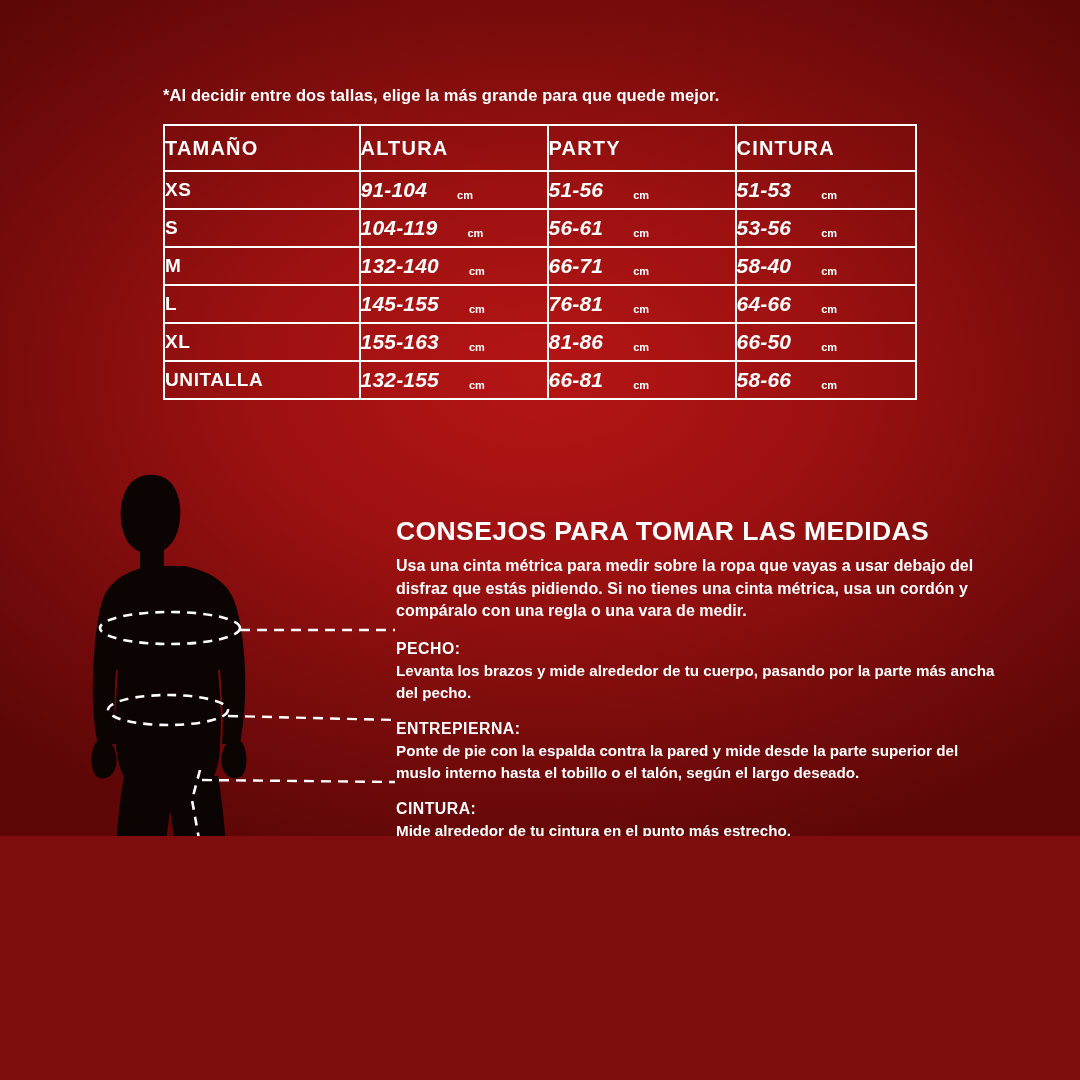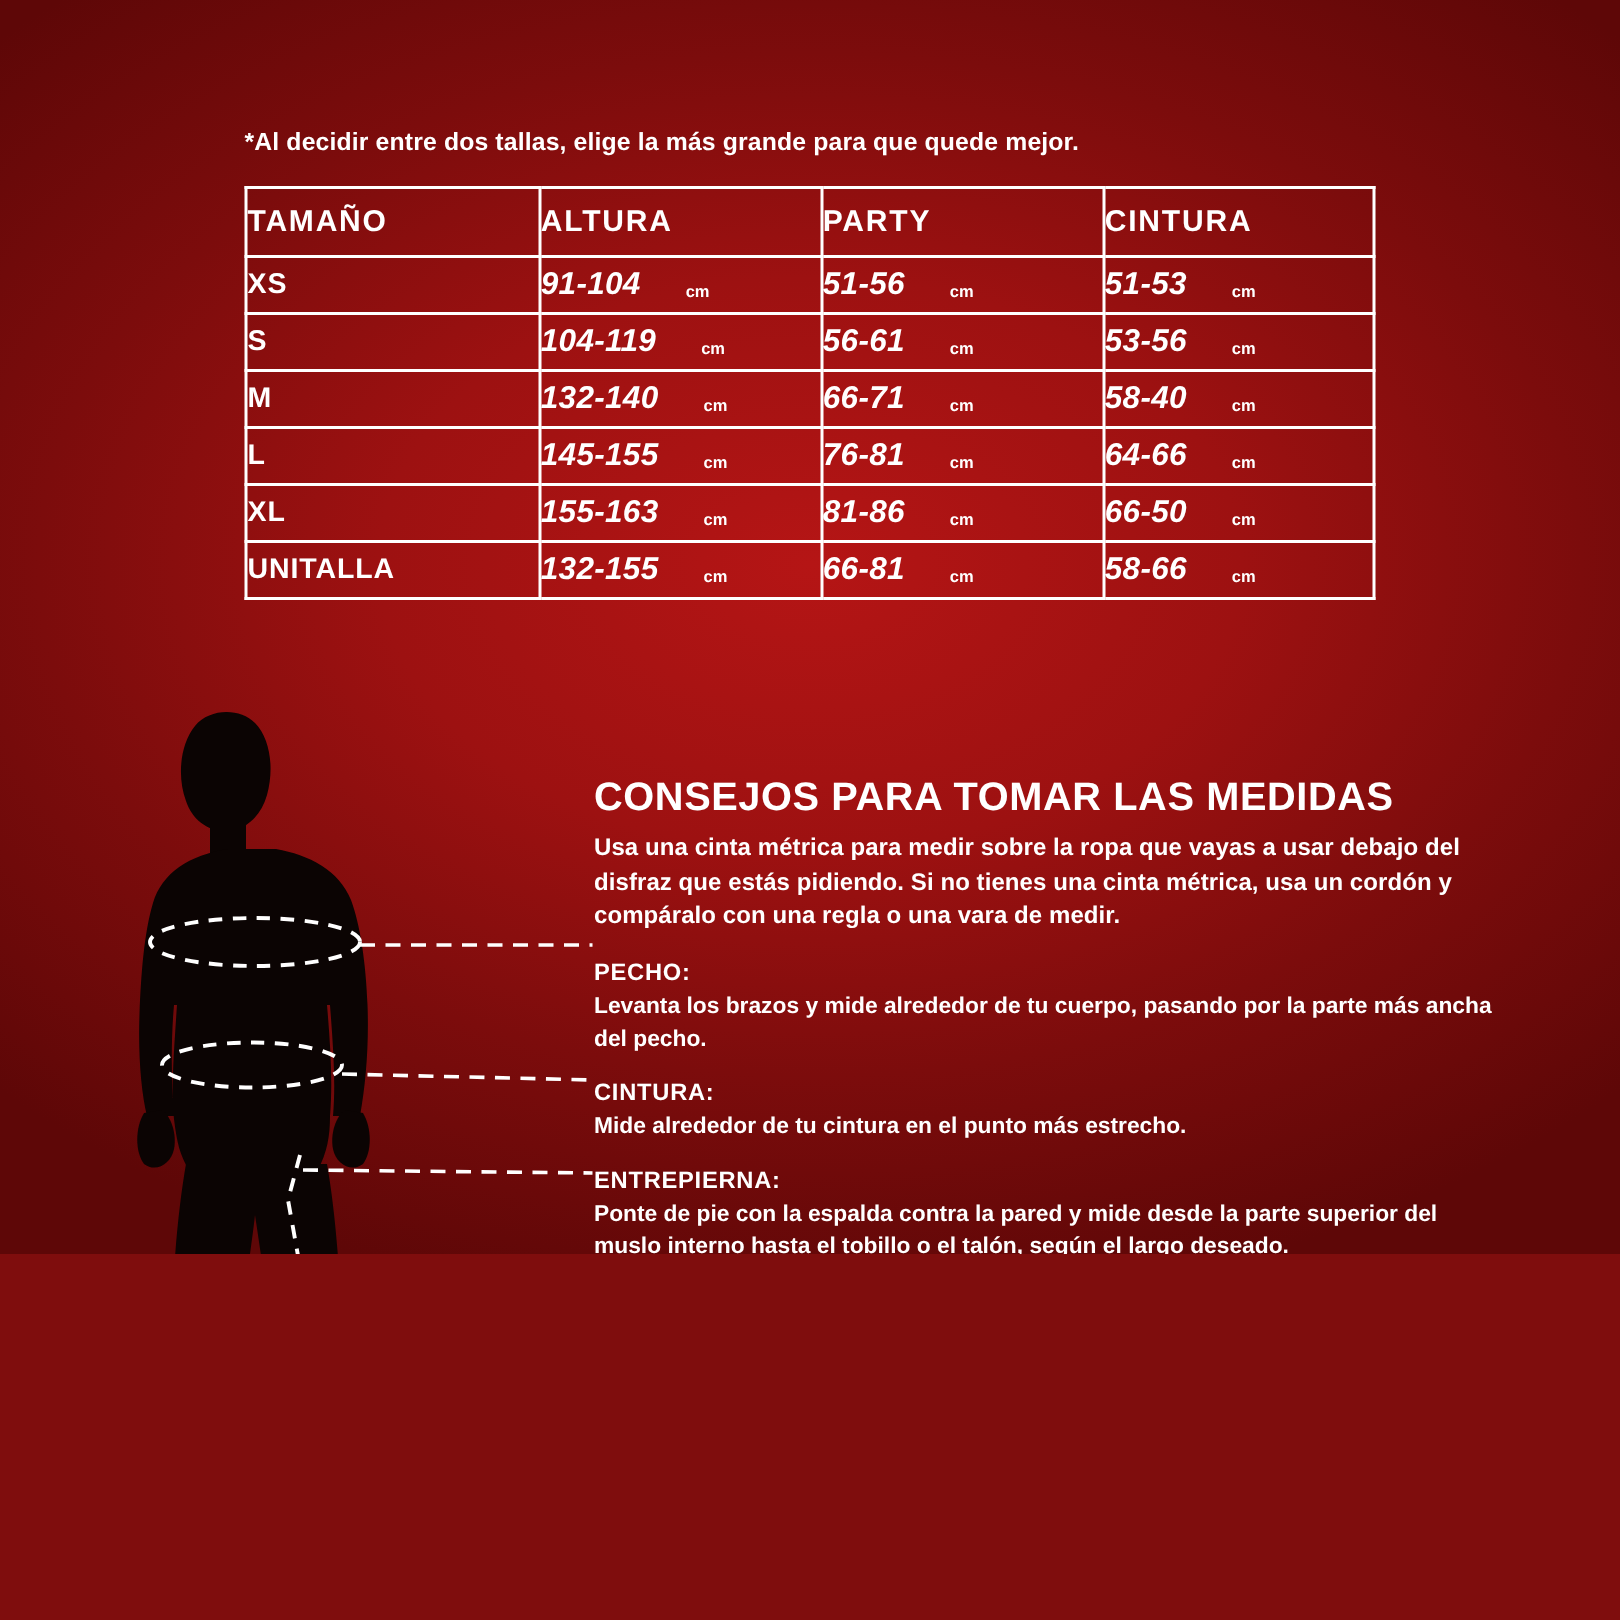--- a/index.html
+++ b/index.html
@@ -274,27 +274,27 @@
   <div class="tips">
     <h2>CONSEJOS PARA TOMAR LAS MEDIDAS</h2>
     <p>Usa una cinta métrica para medir sobre la ropa que vayas a usar debajo del disfraz que estás pidiendo. Si no tienes una cinta métrica, usa un cordón y compáralo con una regla o una vara de medir.</p>
 
     <div class="tip-group">
       <div class="tip-title">PECHO:</div>
       <div class="tip-body">Levanta los brazos y mide alrededor de tu cuerpo, pasando por la parte más ancha del pecho.</div>
     </div>
 
     <div class="tip-group">
+      <div class="tip-title">ENTREPIERNA:</div>
+      <div class="tip-body">Ponte de pie con la espalda contra la pared y mide desde la parte superior del muslo interno hasta el tobillo o el talón, según el largo deseado.</div>
+    </div>
+
+    <div class="tip-group">
       <div class="tip-title">CINTURA:</div>
       <div class="tip-body">Mide alrededor de tu cintura en el punto más estrecho.</div>
-    </div>
-
-    <div class="tip-group">
-      <div class="tip-title">ENTREPIERNA:</div>
-      <div class="tip-body">Ponte de pie con la espalda contra la pared y mide desde la parte superior del muslo interno hasta el tobillo o el talón, según el largo deseado.</div>
     </div>
   </div>
 
   <div class="logo">
     <span class="l1">RANDOM</span>
     <span class="l2">PARTY</span>
   </div>
 
 </div>
 

